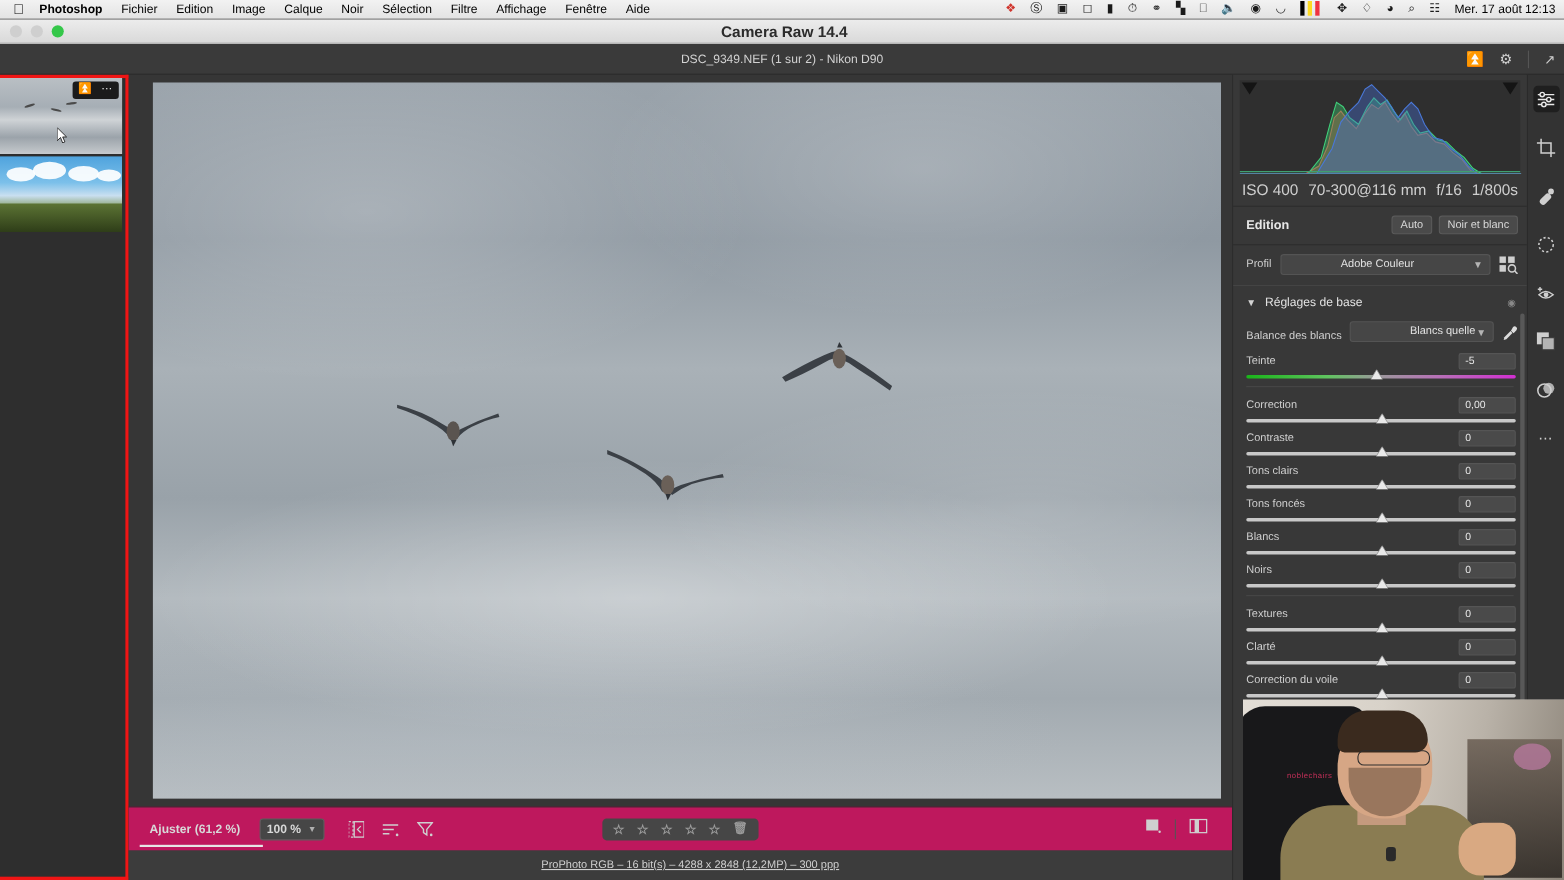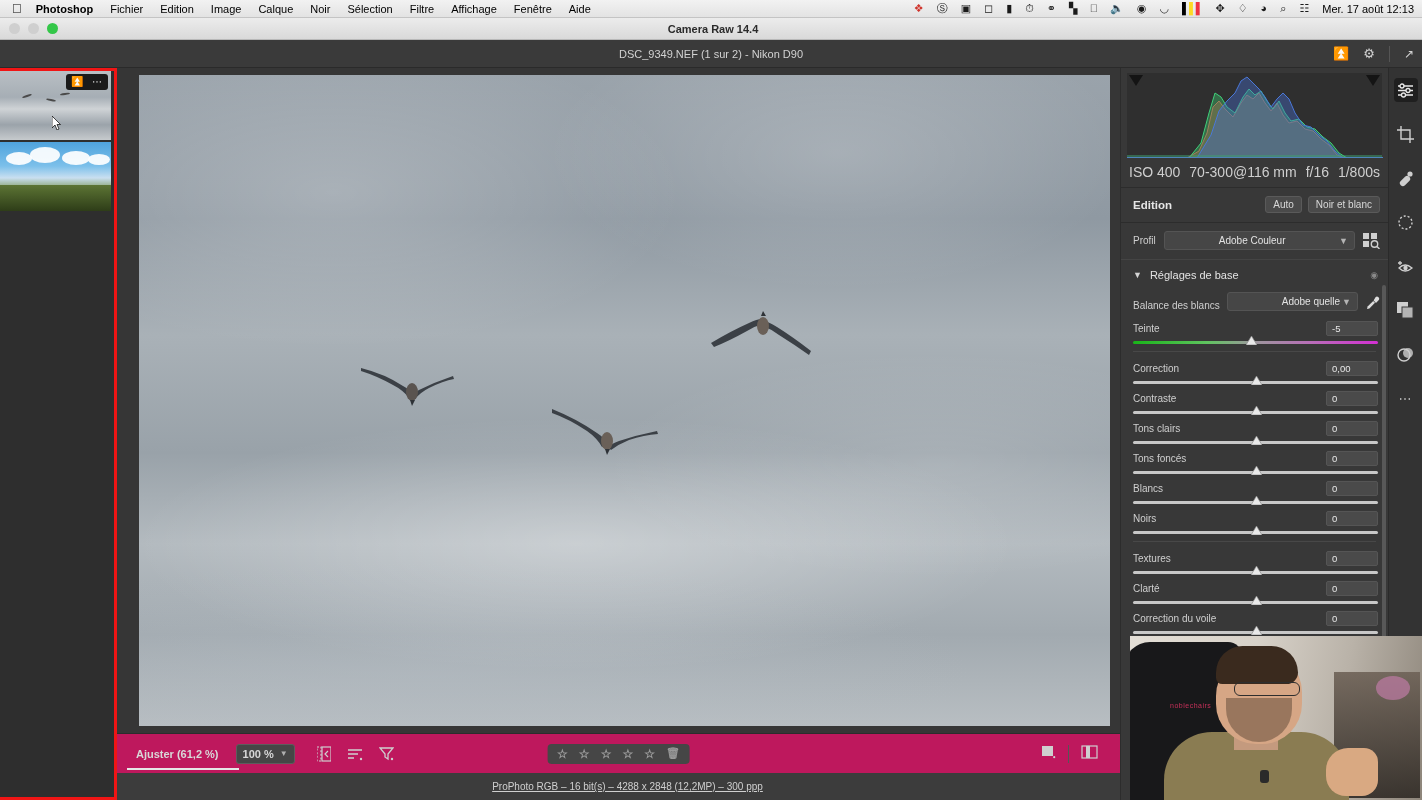--- a/index.html
+++ b/index.html
@@ -34,21 +34,21 @@
     border-bottom:1px solid #b8b8b8;
     display:flex; align-items:center; position:relative;
   }
   .traffic { display:flex; gap:8px; padding-left:9px; }
   .tl { width:11px; height:11px; border-radius:50%; }
   .tl.r { background:#cfcfcf; }
   .tl.y { background:#cfcfcf; }
   .tl.g { background:#34c749; }
   #titlebar .wtitle {
     position:absolute; left:4px; right:0; text-align:center;
-    font-size:11px; color:#2b2b2b; font-weight:600;
+    font-size:14px; color:#2b2b2b; font-weight:600;
   }
 
   #apptitle {
     height:28px; background:#3a3a3a; border-bottom:1px solid #2a2a2a;
     display:flex; align-items:center; position:relative;
   }
   #apptitle .doc {
     position:absolute; left:0; right:0; text-align:center;
     font-size:11px; color:#d2d2d2;
   }
@@ -442,21 +442,21 @@
       <div id="scrollArea">
         <div class="sectionHead">
           <span class="chev">▼</span>
           <span class="t">Réglages de base</span>
           <span class="eye">◉</span>
         </div>
 
         <div class="wbRow">
           <span class="lbl">Balance des blancs</span>
           <span class="select">
-            <span class="v">Adobe quelle</span>
+            <span class="v">Blancs quelle</span>
             <span class="cv">▼</span>
           </span>
           <svg width="15" height="15" viewBox="0 0 15 15">
             <path d="M10.5 1.2 a2.2 2.2 0 0 1 3.1 3.1 L11 7 L8.6 4.6 Z" fill="#dcdcdc"></path>
             <path d="M8.2 5 L10 6.8 L4.4 12.4 L2 13 L2.6 10.6 Z" fill="#dcdcdc"></path>
           </svg>
         </div>
 
         <div class="sliderGroup">
 

